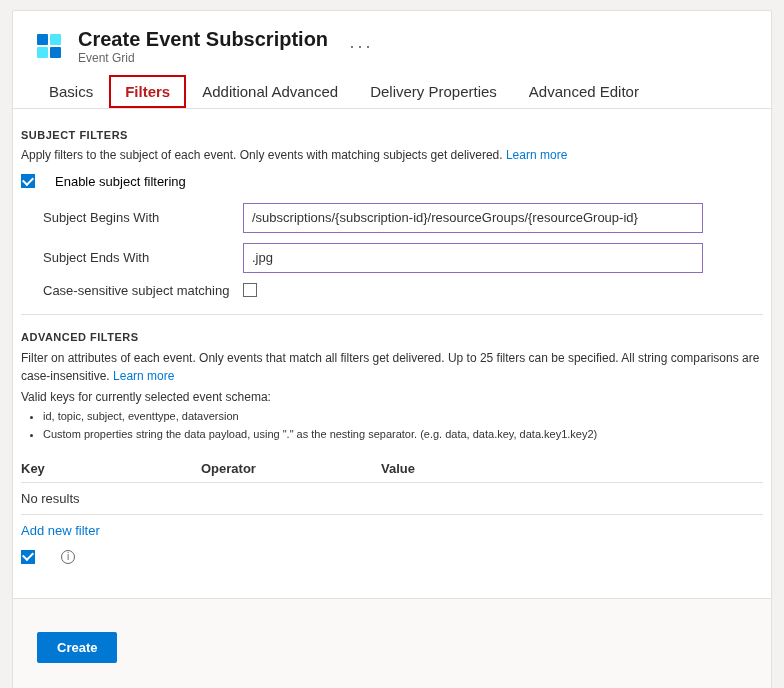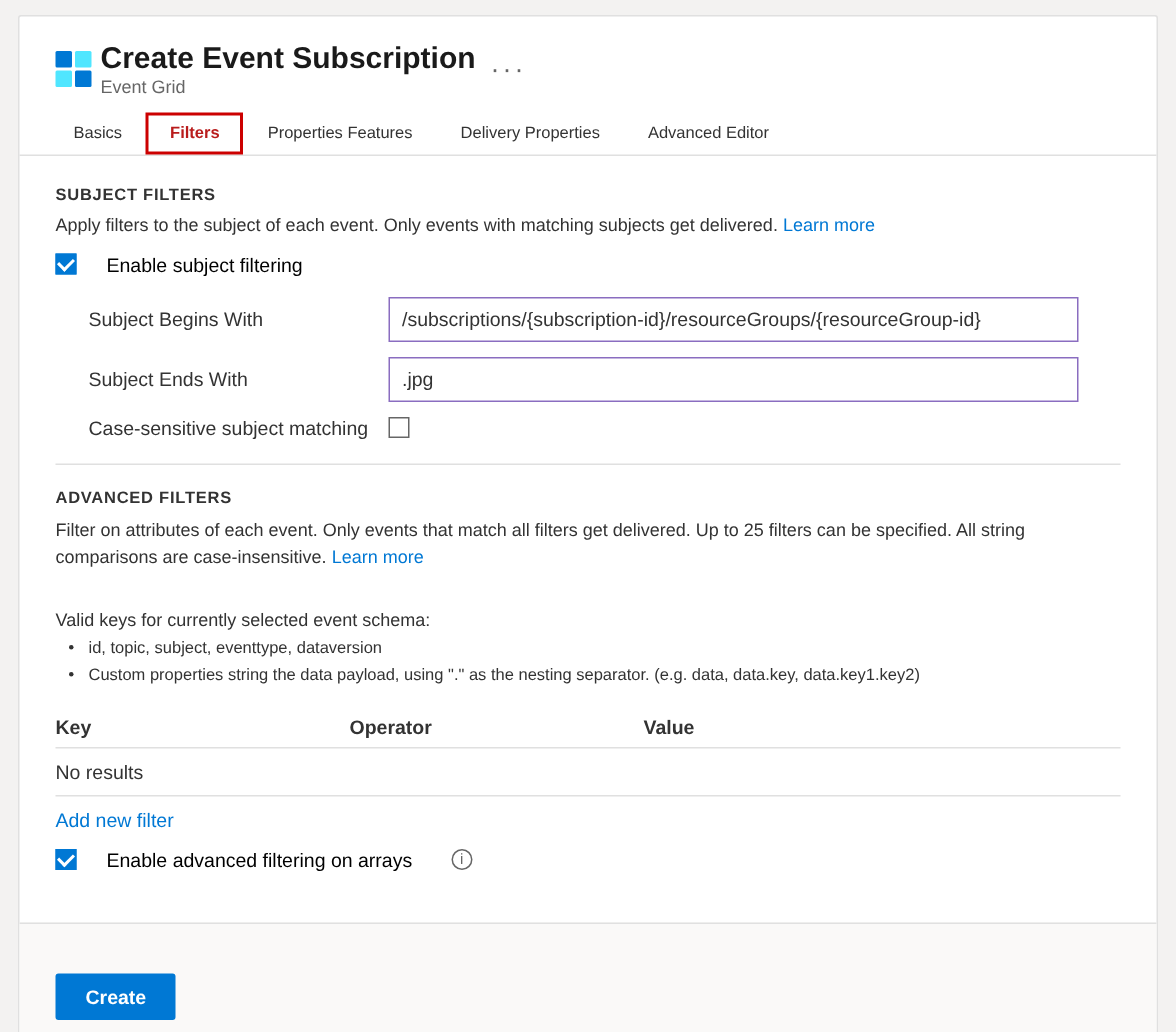--- a/index.html
+++ b/index.html
@@ -22,21 +22,21 @@
       display: flex;
       flex-direction: column;
     }
     .header {
       padding: 16px 20px 0 20px;
       border-bottom: 1px solid #e0e0e0;
     }
     .header-top {
       display: flex;
       align-items: center;
-      gap: 2px;
+      gap: 13px;
       margin-bottom: 4px;
     }
     .header-icon {
       width: 32px;
       height: 32px;
       display: flex;
       align-items: center;
       justify-content: center;
     }
     .header-icon svg {
@@ -64,34 +64,34 @@
       cursor: pointer;
       letter-spacing: 2px;
     }
     .tabs {
       display: flex;
       gap: 0;
       margin-top: 10px;
     }
     .tab {
       padding: 8px 16px;
-      font-size: 11px;
+      font-size: 15px;
       color: #333;
       cursor: pointer;
       border: none;
       background: transparent;
       position: relative;
       white-space: nowrap;
     }
     .tab-filters-border {
       border: 2px solid #cc0000 !important;
       padding: 6px 14px;
     }
     .content {
-      padding: 20px 24px;
+      padding: 20px 8px;
       flex: 1;
     }
     .section-title {
       font-size: 11px;
       font-weight: 700;
       color: #333;
       letter-spacing: 0.5px;
       text-transform: uppercase;
       margin-bottom: 6px;
     }
@@ -166,21 +166,21 @@
       border-color: #8a6dc0;
     }
     .divider {
       border: none;
       border-top: 1px solid #e0e0e0;
       margin: 16px 0;
     }
     .advanced-desc {
       font-size: 12px;
       color: #333;
-      margin-bottom: 24px;
+      margin-bottom: 3px;
       line-height: 1.5;
     }
     .valid-keys-section {
       font-size: 12px;
       color: #333;
       margin-bottom: 12px;
       line-height: 1.5;
     }
     .bullet-list {
       list-style: disc;
@@ -191,21 +191,20 @@
     }
     .bullet-list li {
       margin-bottom: 2px;
     }
     .table-header {
       display: grid;
       grid-template-columns: 180px 180px 1fr;
       border-bottom: 1px solid #e0e0e0;
       padding: 6px 0;
       margin-top: 8px;
-      gap: 16px;
     }
     .table-header-cell {
       font-size: 13px;
       font-weight: 600;
       color: #333;
     }
     .table-body {
       border-bottom: 1px solid #e0e0e0;
       padding: 8px 0;
     }
@@ -268,21 +267,21 @@
       </div>
       <div class="header-title-block">
         <span class="header-title">Create Event Subscription</span>
         <span class="header-subtitle">Event Grid</span>
       </div>
       <span class="header-ellipsis">···</span>
     </div>
     <div class="tabs">
       <button class="tab">Basics</button>
       <button class="tab tab-filters-border" style="color:#b91c1c; font-weight:600; border:2px solid #cc0000; background:transparent; cursor:pointer;">Filters</button>
-      <button class="tab">Properties Features</button>
+      <button class="tab">Additional Advanced</button>
       <button class="tab">Delivery Properties</button>
       <button class="tab">Advanced Editor</button>
     </div>
   </div>
 
   <div class="content">
 
     <div>
       <div class="section-title">SUBJECT FILTERS</div>
       <div class="section-desc">
@@ -330,21 +329,20 @@
       </div>
 
       <div class="table-body">
         <div class="no-results">No results</div>
       </div>
 
       <a class="add-filter-link">Add new filter</a>
 
       <div class="checkbox-row">
         <div class="checkbox-blue"></div>
-        <label>Enable advanced filtering on arrays</label>
         <span class="info-icon">i</span>
       </div>
     </div>
 
   </div>
 
   <div class="footer">
     <button class="create-btn">Create</button>
   </div>
 </div>

